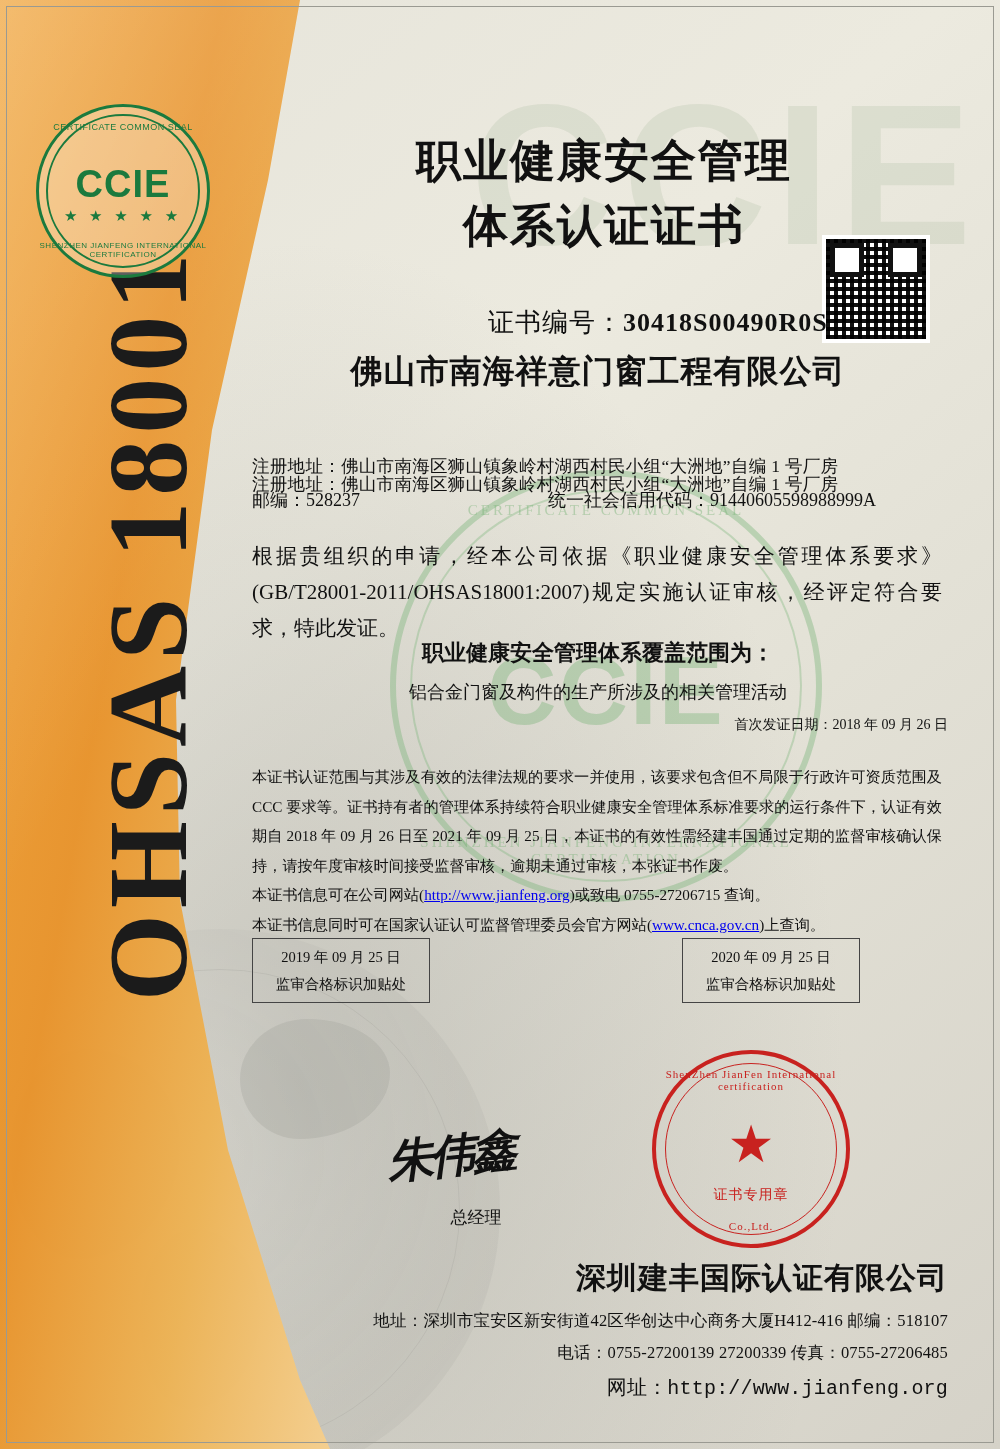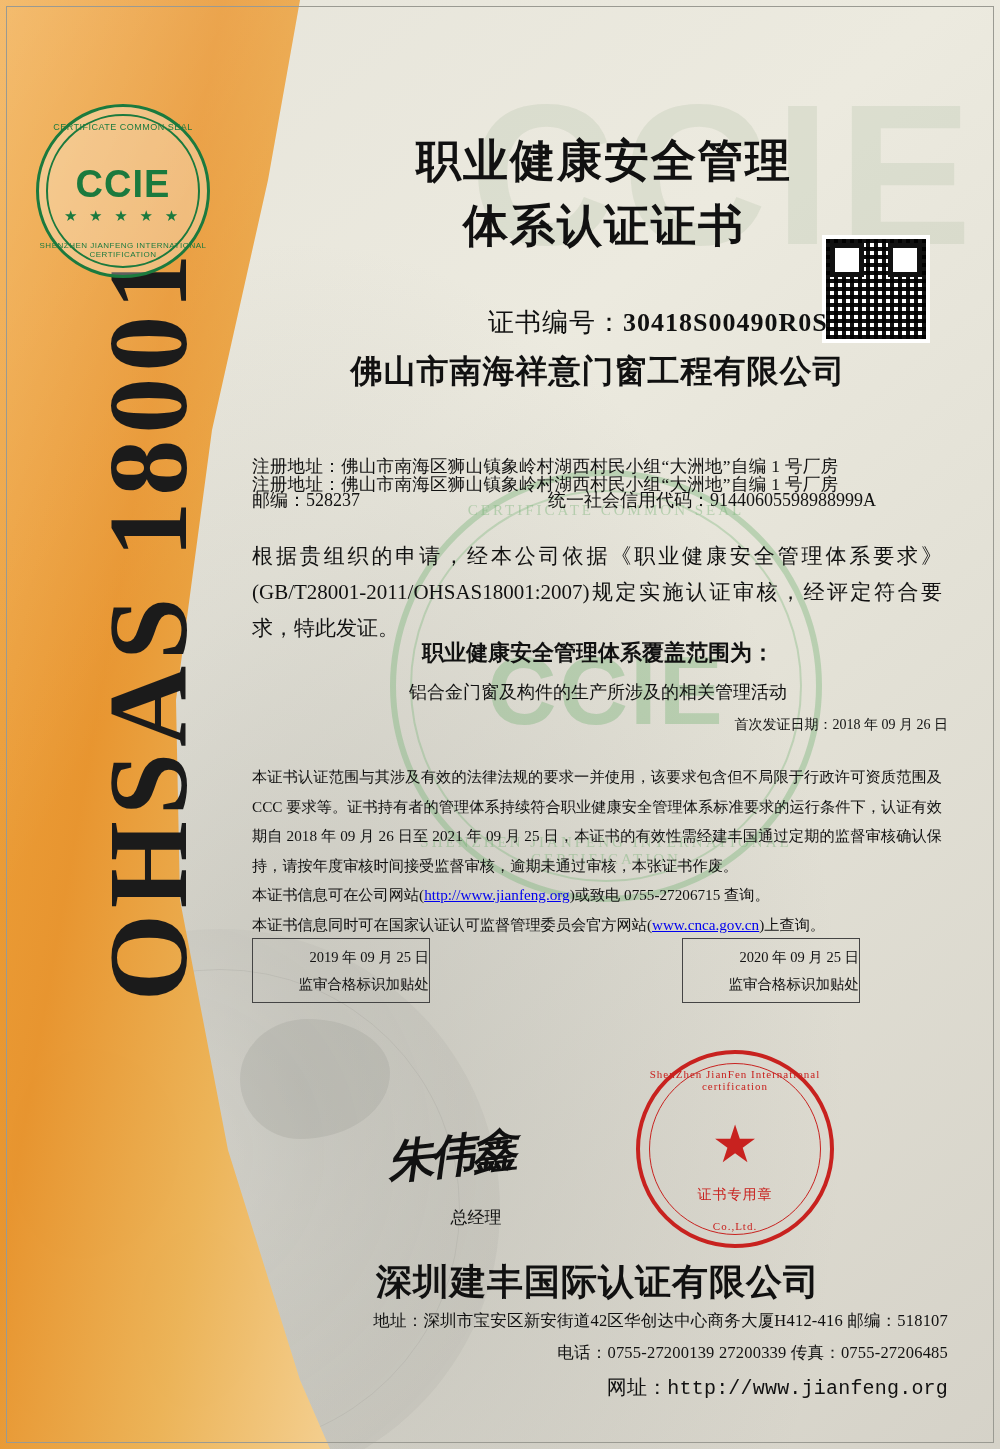--- a/index.html
+++ b/index.html
@@ -141,53 +141,53 @@
     position:absolute;left:0;top:680px;width:700px;text-align:center;font-size:18px;color:#111;
   }
   .first-issue{
     position:absolute;left:0;top:716px;width:700px;text-align:right;font-size:14px;color:#111;
   }
   .legal{
     position:absolute;left:4px;top:762px;width:690px;font-size:15.2px;line-height:1.95;color:#111;text-align:justify;
   }
   .links{position:absolute;left:4px;top:880px;width:690px;font-size:15.2px;line-height:1.95;color:#111;}
   .stampbox{
-    position:absolute;width:176px;height:58px;border:1px solid #444;text-align:right;
+    position:absolute;width:176px;height:58px;border:1px solid #444;text-align:center;
     font-size:14.5px;line-height:1.85;padding-top:5px;color:#111;
   }
   .stampbox.left{left:4px;top:938px;}
   .stampbox.right{left:434px;top:938px;}
   .signature{
     position:absolute;left:140px;top:1120px;width:230px;height:80px;
     font-family:"Liberation Serif", serif;font-size:46px;color:#111;
     font-style:italic;font-weight:bold;transform:rotate(-6deg);letter-spacing:-4px;
   }
   .sig-label{
     position:absolute;left:168px;top:1206px;width:120px;text-align:center;font-size:17px;color:#111;
   }
   .red-stamp{
-    position:absolute;left:388px;top:1050px;width:190px;height:190px;border-radius:50%;
+    position:absolute;left:404px;top:1050px;width:190px;height:190px;border-radius:50%;
     border:4px solid #c8221f;color:#c8221f;
   }
   .red-stamp .rs-ring{position:absolute;inset:9px;border-radius:50%;border:1.5px solid #c8221f;}
   .red-stamp .rs-star{
     position:absolute;left:50%;top:50%;transform:translate(-50%,-58%);
     font-size:52px;line-height:1;color:#c8221f;
   }
   .red-stamp .rs-text{
     position:absolute;left:0;right:0;bottom:40px;text-align:center;font-size:14px;letter-spacing:1px;
   }
   .red-stamp .rs-arc{
     position:absolute;left:0;right:0;text-align:center;font-size:11px;letter-spacing:1px;
   }
   .red-stamp .rs-arc.t{top:14px;}
   .red-stamp .rs-arc.b{bottom:12px;}
   .issuer{
-    position:absolute;left:0;top:1258px;width:700px;text-align:center;
-    font-family:"Liberation Sans", sans-serif;font-weight:bold;font-size:36px;color:#111;letter-spacing:1px;
+    position:absolute;left:0;top:1258px;width:700px;text-align:right;
+    font-family:"Liberation Sans", sans-serif;font-weight:bold;font-size:30px;color:#111;letter-spacing:1px;
   }
   .footline{
     position:absolute;left:0;width:700px;text-align:right;font-size:16.5px;color:#111;letter-spacing:.2px;
   }
   .f1{top:1310px;}
   .f2{top:1342px;}
   .f3{top:1374px;font-family:"Liberation Mono", monospace;font-size:20px;}
 </style>
 </head>
 <body>

